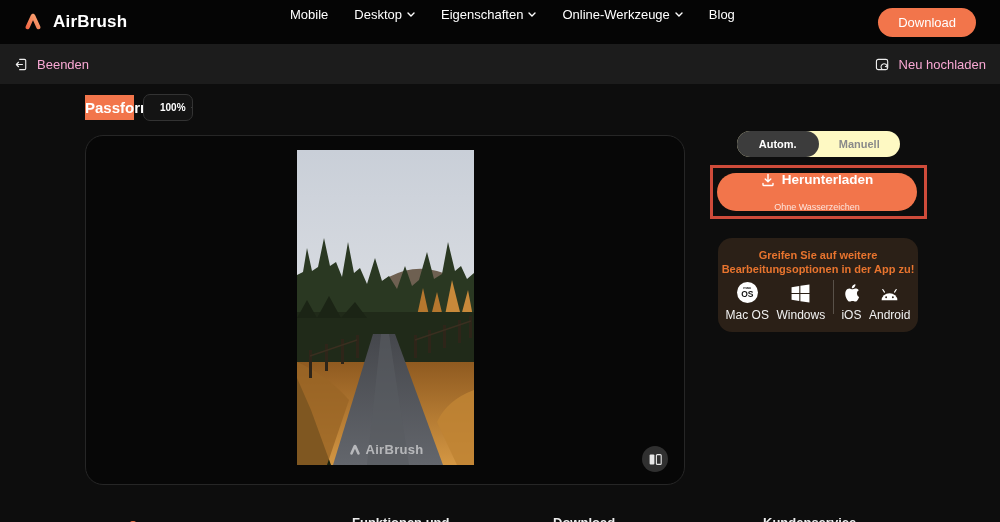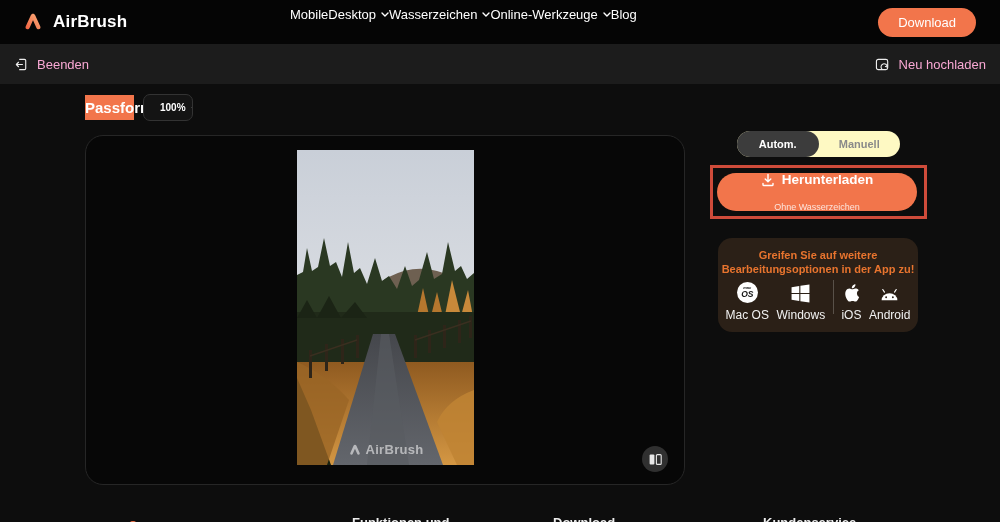--- a/index.html
+++ b/index.html
@@ -4,21 +4,21 @@
 <style>
   * { margin:0; padding:0; box-sizing:border-box; }
   html,body { width:1000px; height:522px; overflow:hidden; background:#0D0D0D;
     font-family:"Liberation Sans","DejaVu Sans",sans-serif; }
 
   
   .header { position:absolute; left:0; top:0; width:1000px; height:44px;
     background:#050505; display:flex; align-items:center; }
   .brand { position:absolute; left:22px; top:0; height:44px; display:flex; align-items:center; gap:9px; }
   .brand-name { color:#fff; font-size:17px; font-weight:600; letter-spacing:.2px; }
-  .nav { position:absolute; left:290px; top:0; height:29px; display:flex; align-items:center; }
+  .nav { position:absolute; left:290px; top:0; height:29px; display:flex; align-items:center; gap:26px; }
   .nav-item { color:#fff; font-size:13px; font-weight:500; display:flex; align-items:center; gap:5px; cursor:pointer; white-space:nowrap; }
   .chev { display:inline-block; width:8px; height:5px; }
   .btn-download { position:absolute; right:24px; top:8px; height:29px; padding:0 20px;
     background:#F2754B; border:none; border-radius:15px; color:#fff; font-size:13px; font-weight:500;
     font-family:inherit; cursor:pointer; }
 
   
   .subheader { position:absolute; left:0; top:44px; width:1000px; height:40px;
     background:#1C1C1C; display:flex; align-items:center; }
   .exit-group { position:absolute; left:14px; display:flex; align-items:center; gap:8px; cursor:pointer; }
@@ -63,21 +63,21 @@
 
   .promo { position:absolute; left:718px; top:238px; width:200px; height:94px;
     background:#2B2017; border-radius:14px; padding-top:10px; }
   .promo-title { text-align:center; color:#E8742E; font-size:11px; font-weight:700; line-height:14px; }
   .platforms { position:absolute; left:0; bottom:10px; width:100%; display:flex;
     align-items:flex-end; justify-content:space-evenly; }
   .plat { display:flex; flex-direction:column; align-items:center; gap:5px; cursor:pointer; }
   .plat-label { color:#F2F2F2; font-size:12px; font-weight:500; }
   .plat-divider { width:1px; height:34px; background:rgba(255,255,255,.22); margin-bottom:8px; }
   .macos-circle { width:21px; height:21px; border-radius:50%; background:#fff;
-    display:flex; flex-direction:column; align-items:center; justify-content:center; line-height:1;font-style:italic; }
+    display:flex; flex-direction:column; align-items:center; justify-content:center; line-height:1; }
   .macos-circle .mac { font-size:4px; font-weight:700; color:#111; }
   .macos-circle .os { font-size:8.5px; font-weight:800; color:#111; letter-spacing:0; }
   .plat-icon { height:21px; display:flex; align-items:flex-end; justify-content:center; }
 
   
   .footer { position:absolute; left:0; top:505px; width:1000px; height:17px; }
   .footer h4 { position:absolute; top:10px; color:#EDEDED; font-size:13px; font-weight:700; white-space:nowrap; }
   .footer-logo-dot { position:absolute; left:128px; top:16px; width:10px; height:10px;
     border-radius:5px 5px 0 0; background:#F2754B; }
 </style>
@@ -102,21 +102,21 @@
     <div class="nav-item">
       <span>Mobile</span>
     </div>
     <div class="nav-item">
       <span>Desktop</span>
       <svg class="chev" viewBox="0 0 8 5">
           <polyline points="1,1 4,4 7,1" fill="none" stroke="#fff" stroke-width="1.4" stroke-linecap="round"></polyline>
         </svg>
     </div>
     <div class="nav-item">
-      <span>Wasserzeichen</span>
+      <span>Eigenschaften</span>
       <svg class="chev" viewBox="0 0 8 5">
           <polyline points="1,1 4,4 7,1" fill="none" stroke="#fff" stroke-width="1.4" stroke-linecap="round"></polyline>
         </svg>
     </div>
     <div class="nav-item">
       <span>Online-Werkzeuge</span>
       <svg class="chev" viewBox="0 0 8 5">
           <polyline points="1,1 4,4 7,1" fill="none" stroke="#fff" stroke-width="1.4" stroke-linecap="round"></polyline>
         </svg>
     </div>

